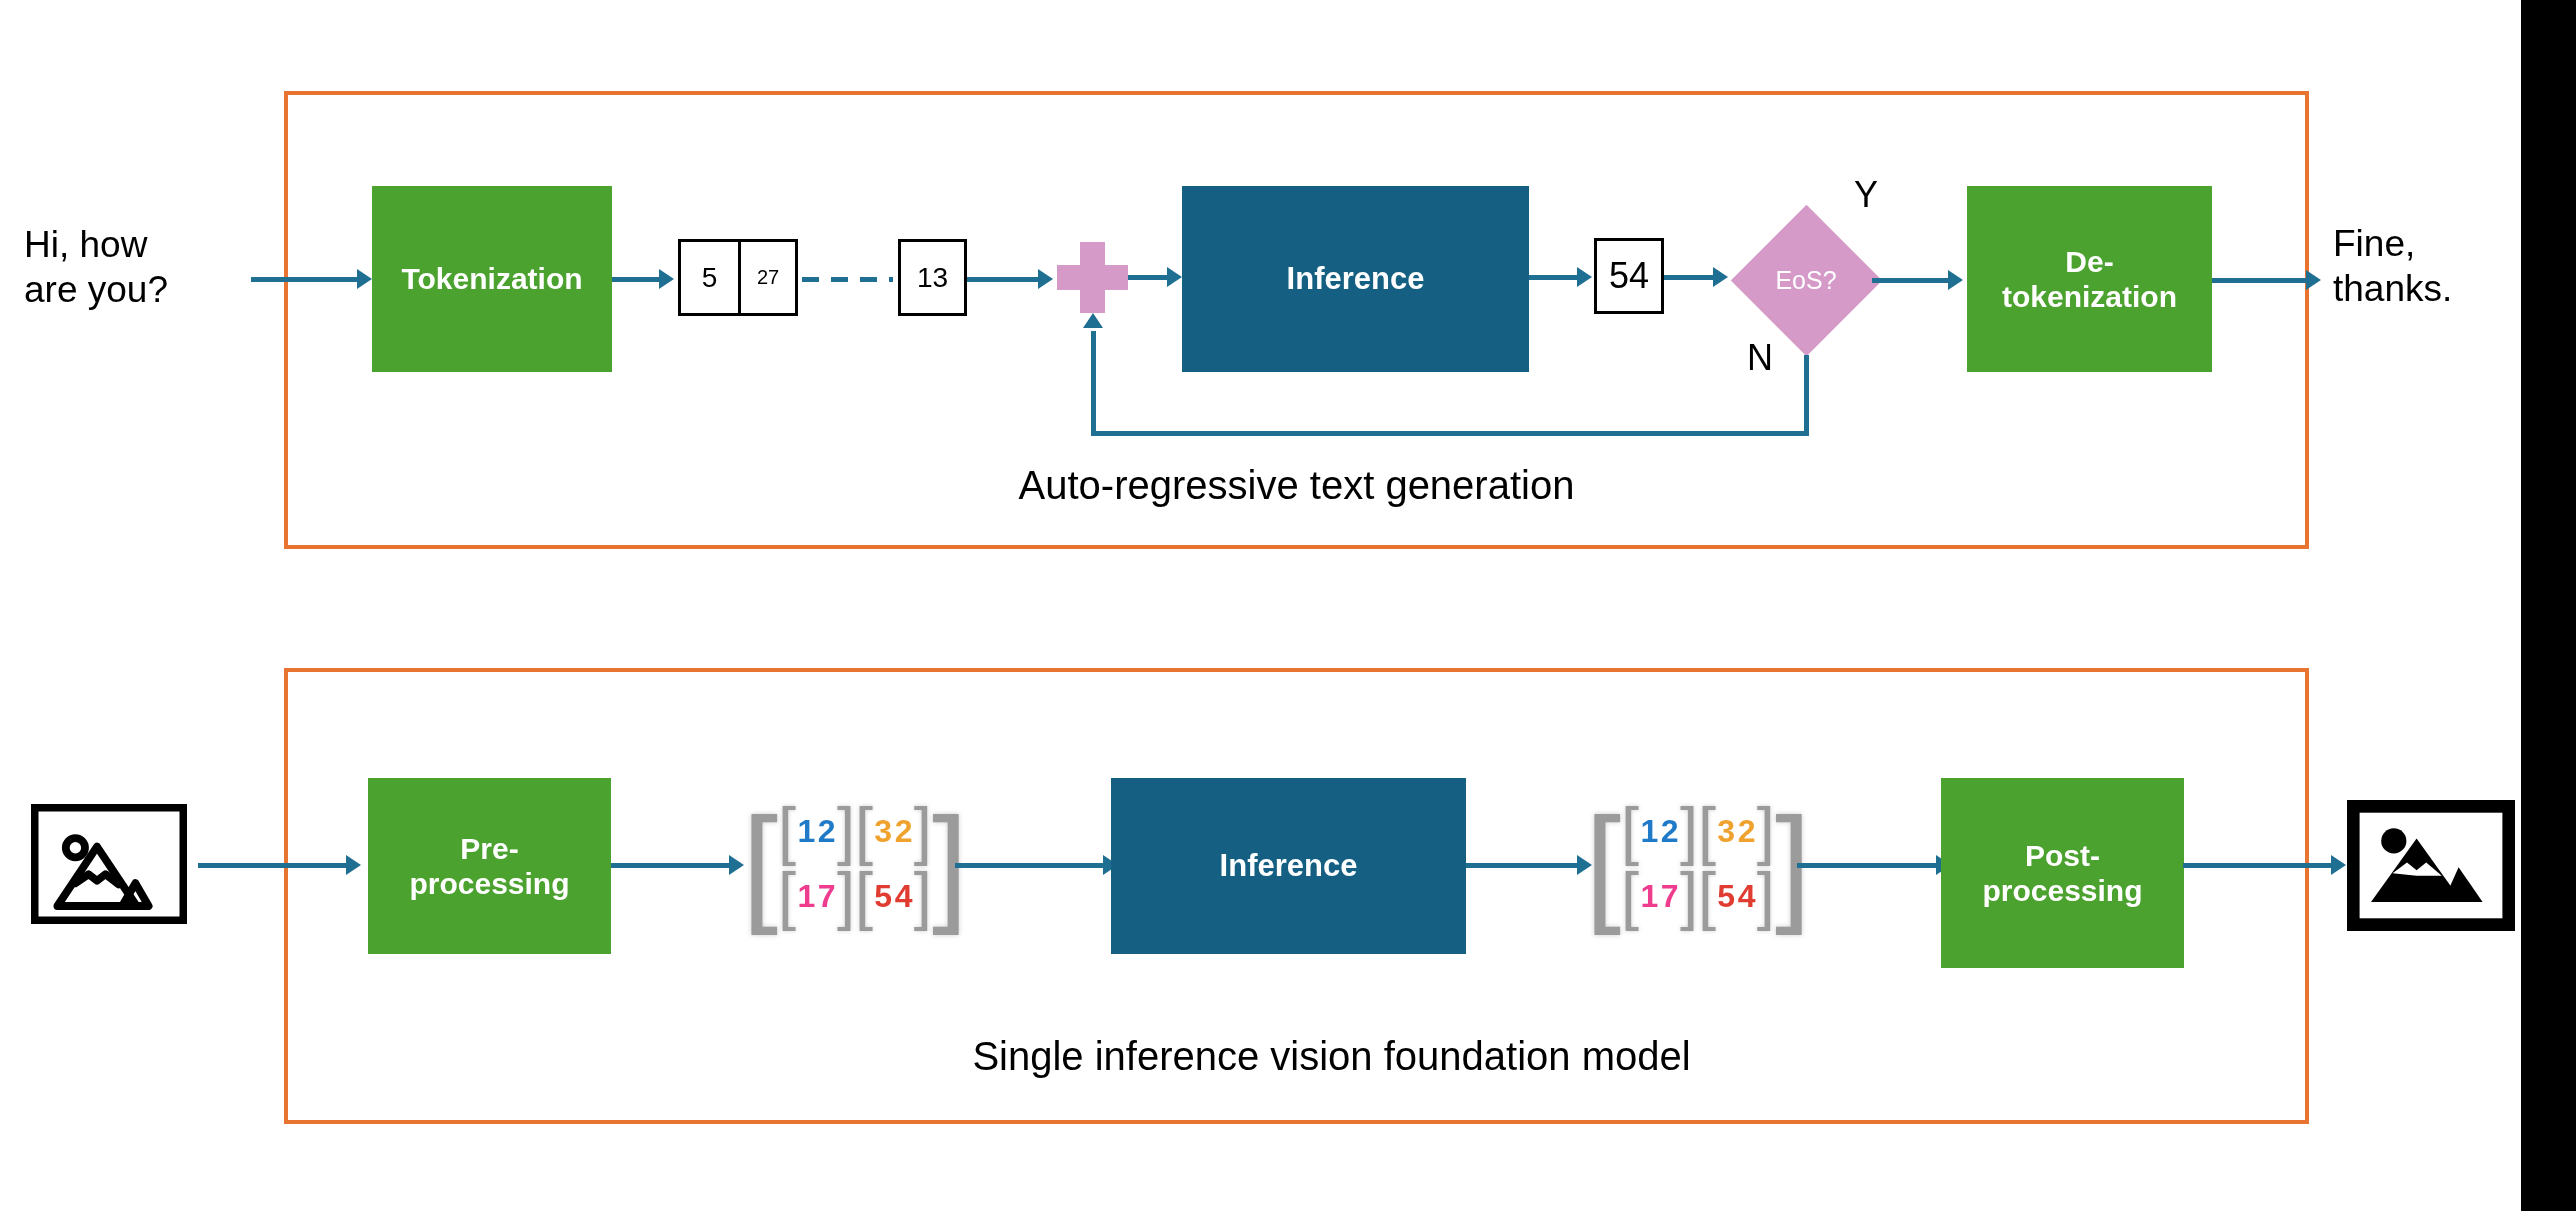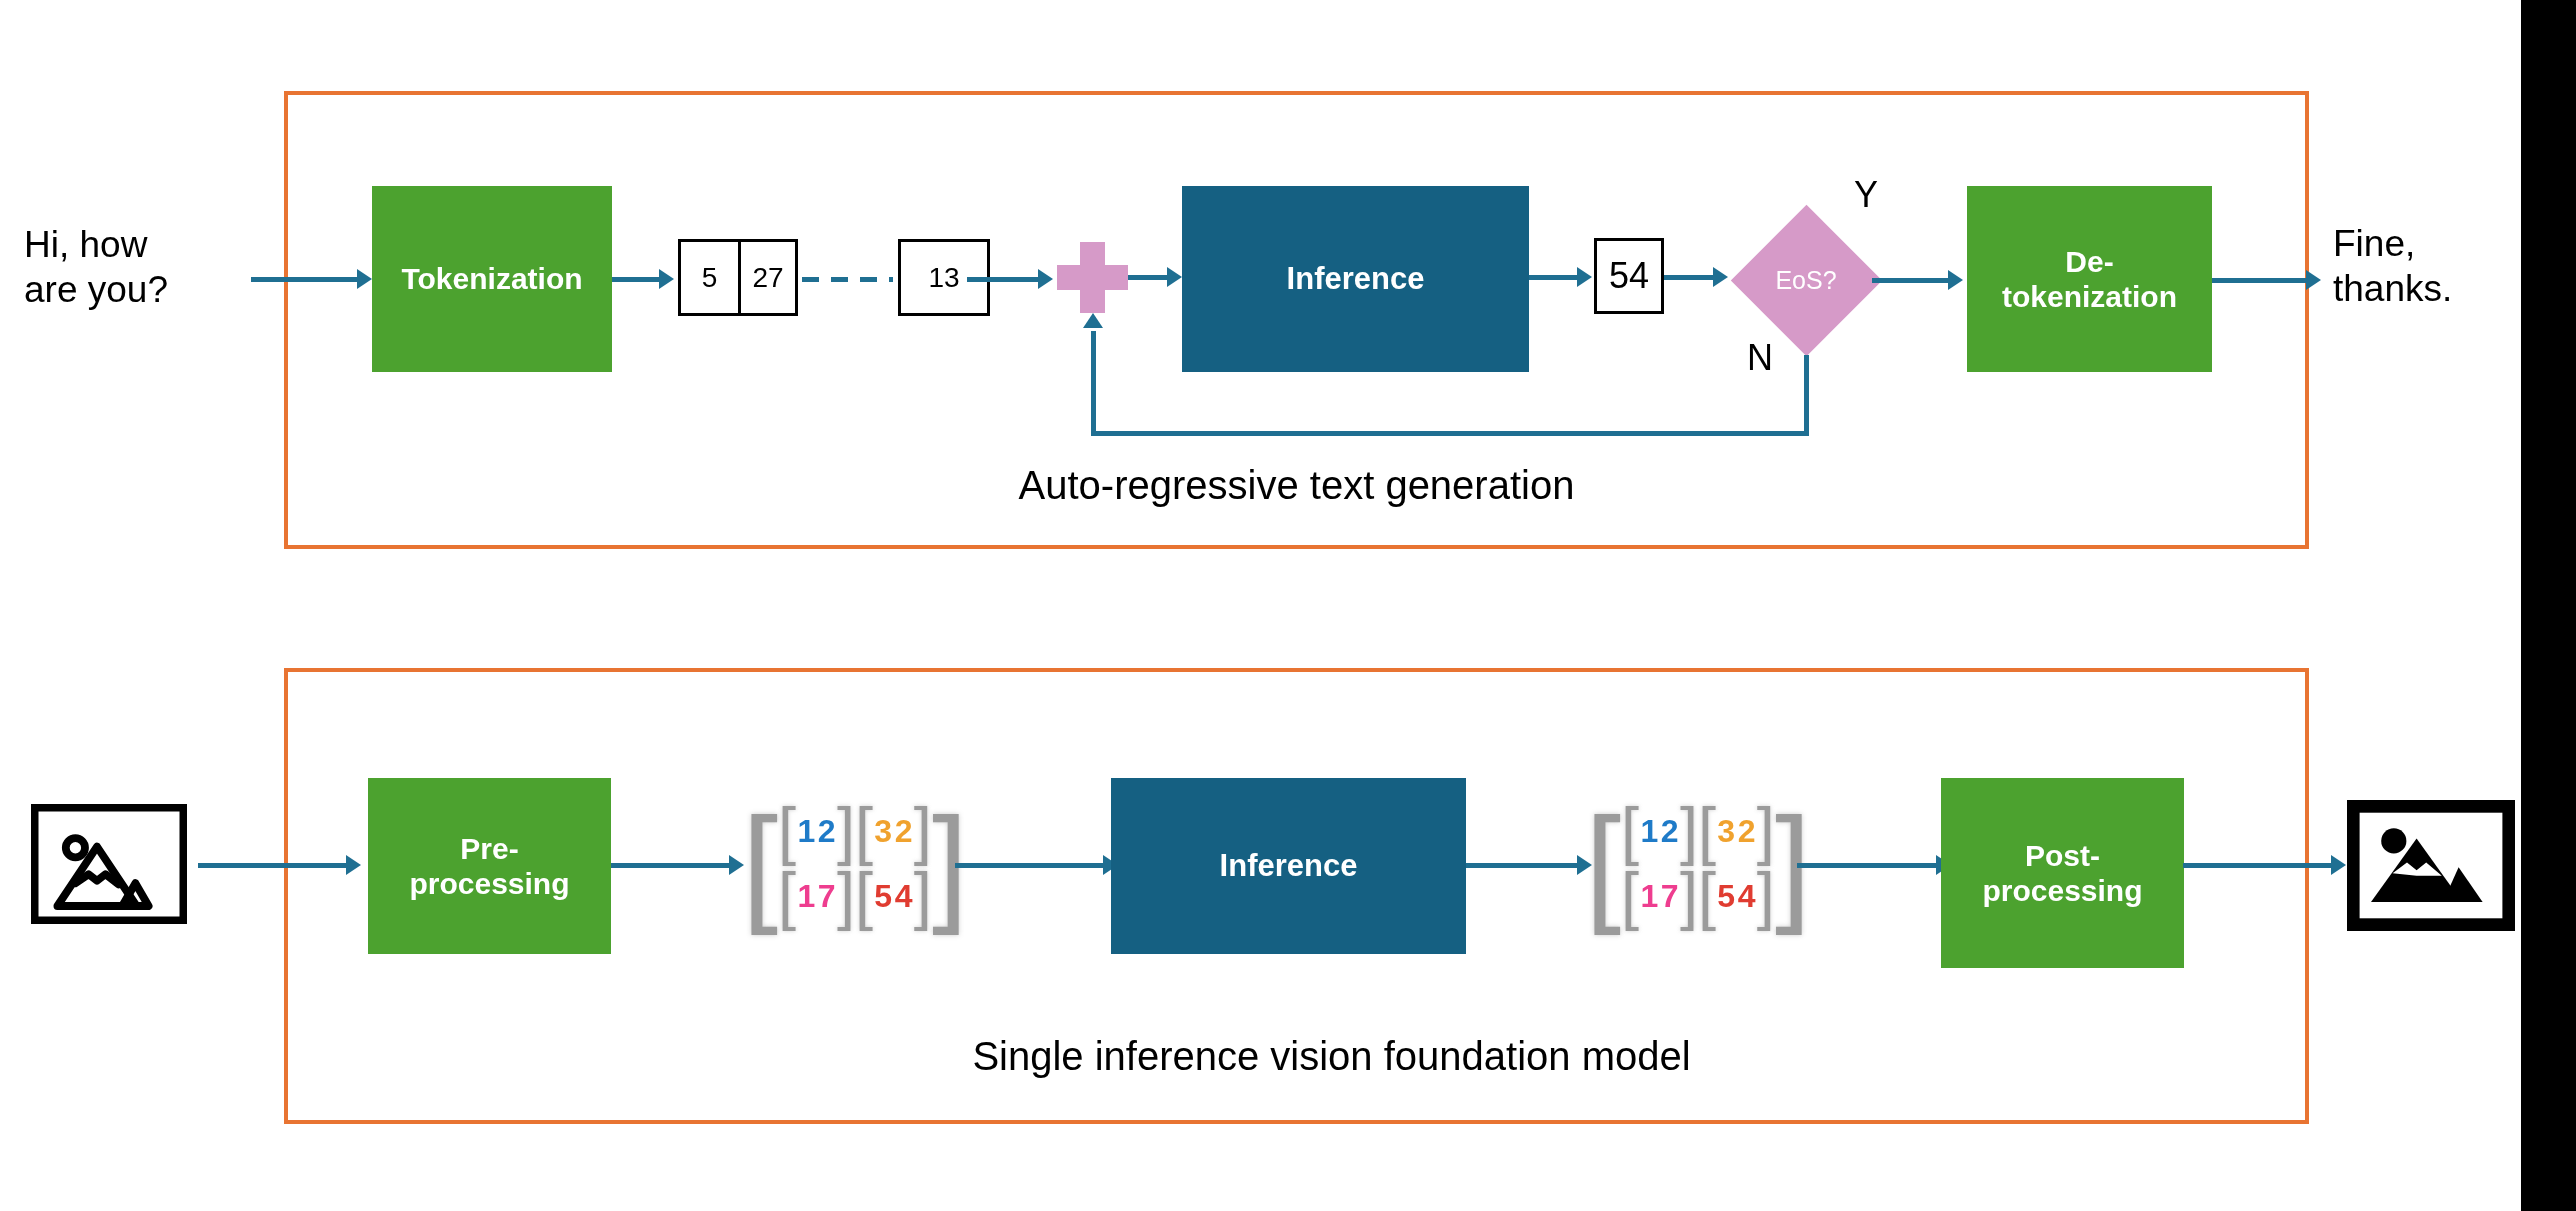--- a/index.html
+++ b/index.html
@@ -179,26 +179,26 @@
   <div class="abs hline" style="left:251px; top:277px; width:108px;"></div>
   <div class="abs arrow-right" style="left:357px; top:269px;"></div>
 
   <div class="abs green-box" style="left:372px; top:186px; width:240px; height:186px; font-size:30px;">Tokenization</div>
 
   <div class="abs hline" style="left:612px; top:277px; width:49px;"></div>
   <div class="abs arrow-right" style="left:659px; top:269px;"></div>
 
   <div class="abs token-pair" style="left:678px; top:239px; width:120px; height:77px;">
     <div class="token-cell" style="width:50%; font-size:28px;">5</div>
-    <div class="token-cell" style="width:50%; font-size:28px;">27</div>
+    <div class="token-cell" style="width:50%; font-size:20px;">27</div>
   </div>
 
   <div class="abs dashline" style="left:802px; top:277px; width:91px;"></div>
 
-  <div class="abs token-box" style="left:898px; top:239px; width:92px; height:77px; font-size:28px;">13</div>
+  <div class="abs token-box" style="left:898px; top:239px; width:69px; height:77px; font-size:28px;">13</div>
 
   <div class="abs hline" style="left:967px; top:277px; width:73px;"></div>
   <div class="abs arrow-right" style="left:1038px; top:269px;"></div>
 
   <div class="plus-shape abs" style="left:1057px; top:242px; width:71px; height:71px;">
     <div class="bar-h" style="left:0; top:23px; width:71px; height:25px;"></div>
     <div class="bar-v" style="left:23px; top:0; width:25px; height:71px;"></div>
   </div>
 
   <div class="abs hline" style="left:1128px; top:275px; width:46px;"></div>

